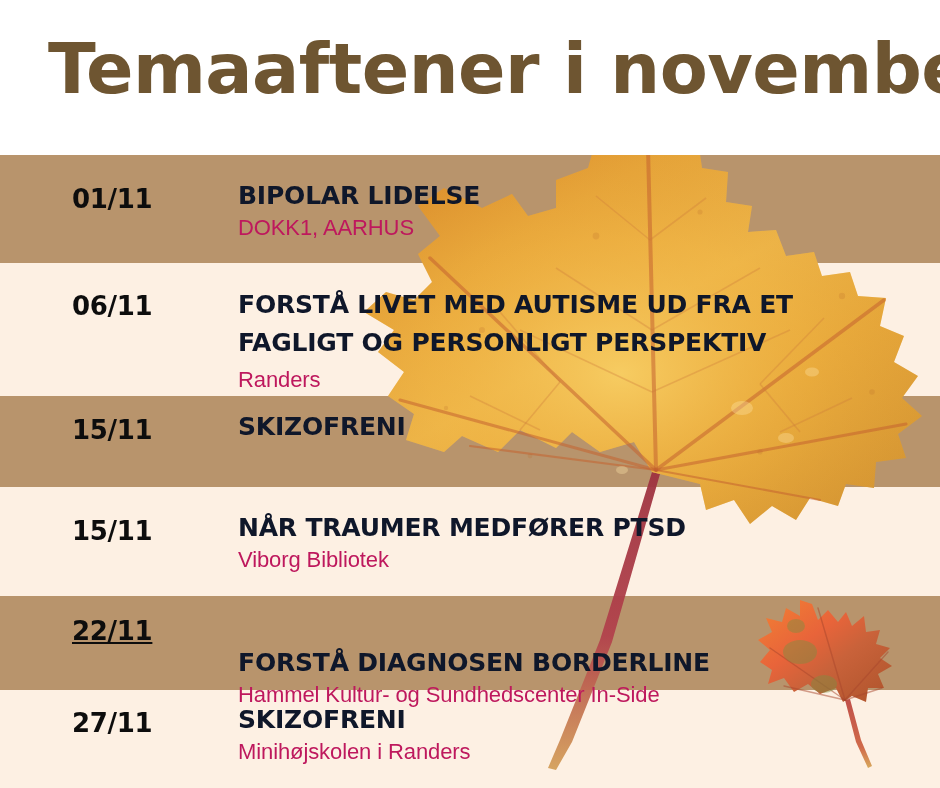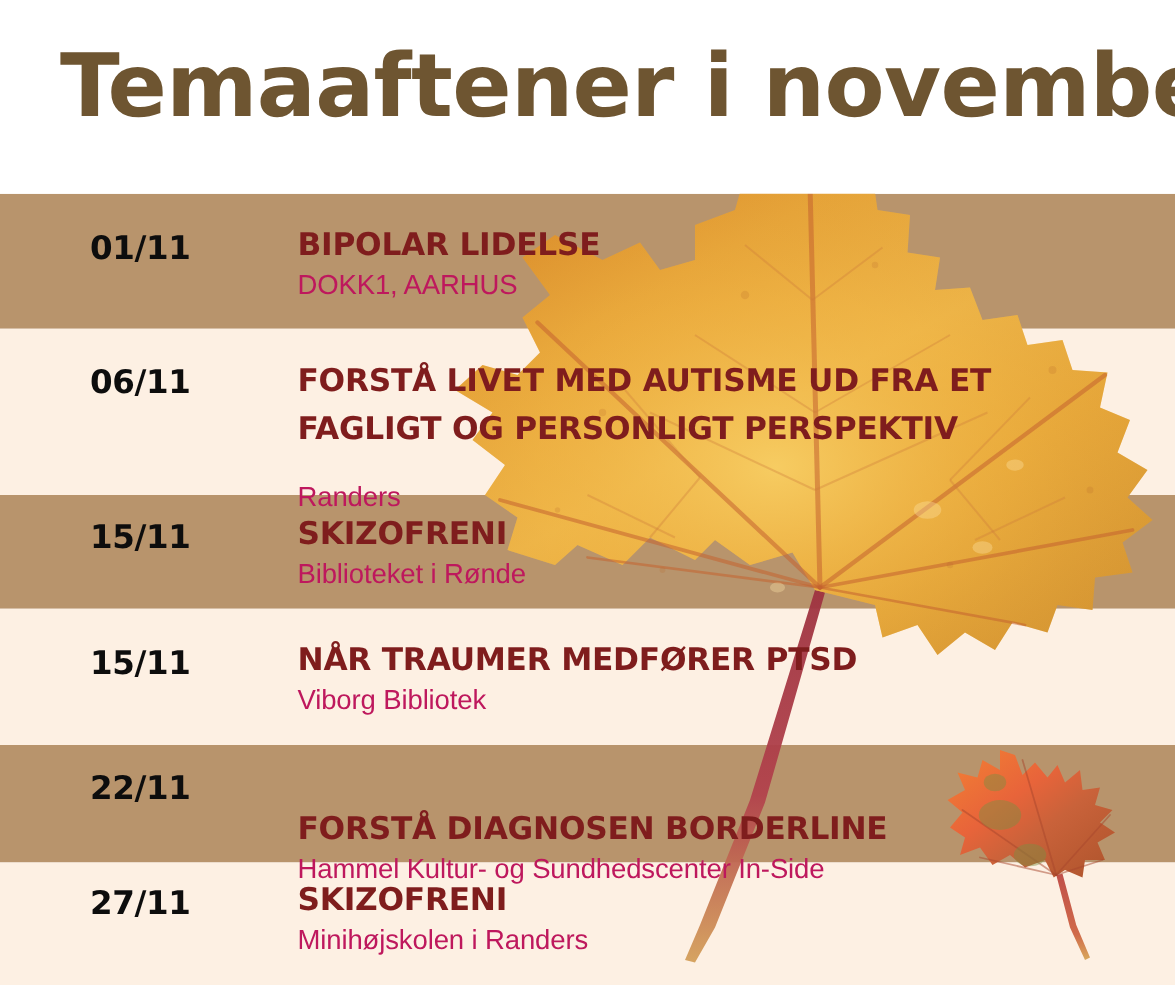--- a/index.html
+++ b/index.html
@@ -90,21 +90,21 @@
   .entry-body {
     position: absolute;
     left: 222px;
     width: 700px;
   }
   .entry-title {
     font-family: "DejaVu Sans", sans-serif;
     font-weight: 700;
     font-size: 25px;
     line-height: 32px;
-    color: #7f1d1d;
+    color: #0f172a;
     letter-spacing: -0.2px;
   }
   .entry-title.two-line {
     line-height: 38px;
   }
   .entry-venue {
     font-family: "Liberation Sans", sans-serif;
     font-weight: 400;
     font-size: 22px;
     line-height: 28px;
@@ -273,42 +273,41 @@
         <div class="entry-title">BIPOLAR LIDELSE</div>
         <div class="entry-venue">DOKK1, AARHUS</div>
       </div>
     </div>
 
     <div class="entry" style="top:263px;height:133px;">
       <div class="entry-date" style="top:28px;">06/11</div>
       <div class="entry-body" style="top:23px;">
         <div class="entry-title two-line">FORSTÅ LIVET MED AUTISME UD FRA ET</div>
         <div class="entry-title two-line">FAGLIGT OG PERSONLIGT PERSPEKTIV</div>
-        <div class="entry-venue" style="margin-top:22px;">Randers</div>
+        <div class="entry-venue" style="margin-top:4px;">Randers</div>
       </div>
     </div>
 
     <div class="entry" style="top:396px;height:91px;">
       <div class="entry-date" style="top:19px;">15/11</div>
       <div class="entry-body" style="top:15px;">
         <div class="entry-title">SKIZOFRENI</div>
-        <div class="entry-venue">Biblioteket i Rønde</div>
       </div>
     </div>
 
     <div class="entry" style="top:487px;height:109px;">
       <div class="entry-date" style="top:29px;">15/11</div>
       <div class="entry-body" style="top:25px;">
         <div class="entry-title">NÅR TRAUMER MEDFØRER PTSD</div>
         <div class="entry-venue">Viborg Bibliotek</div>
       </div>
     </div>
 
     <div class="entry" style="top:596px;height:94px;">
-      <div class="entry-date" style="top:20px;">22/11</div>
+      <div class="entry-date" style="top:20px;text-decoration:underline;">22/11</div>
       <div class="entry-body" style="top:16px;margin-top:35px;">
         <div class="entry-title">FORSTÅ DIAGNOSEN BORDERLINE</div>
         <div class="entry-venue">Hammel Kultur- og Sundhedscenter In-Side</div>
       </div>
     </div>
 
     <div class="entry" style="top:690px;height:98px;">
       <div class="entry-date" style="top:18px;">27/11</div>
       <div class="entry-body" style="top:14px;">
         <div class="entry-title">SKIZOFRENI</div>

